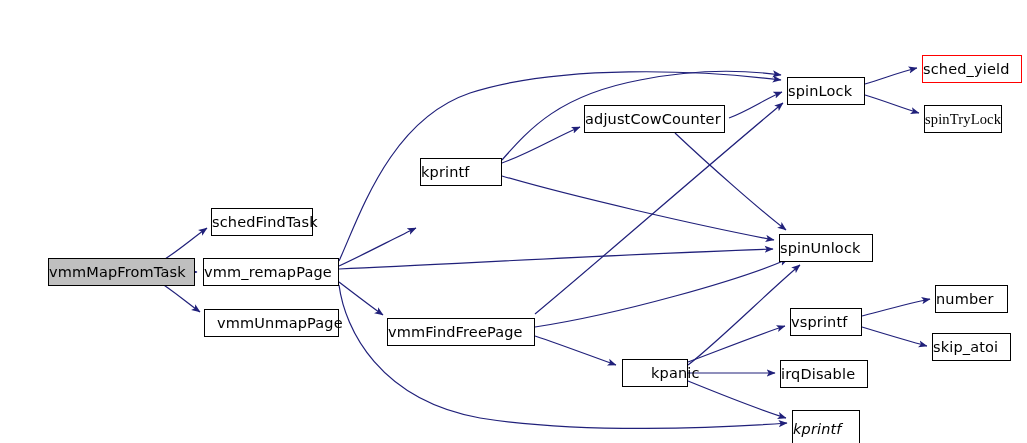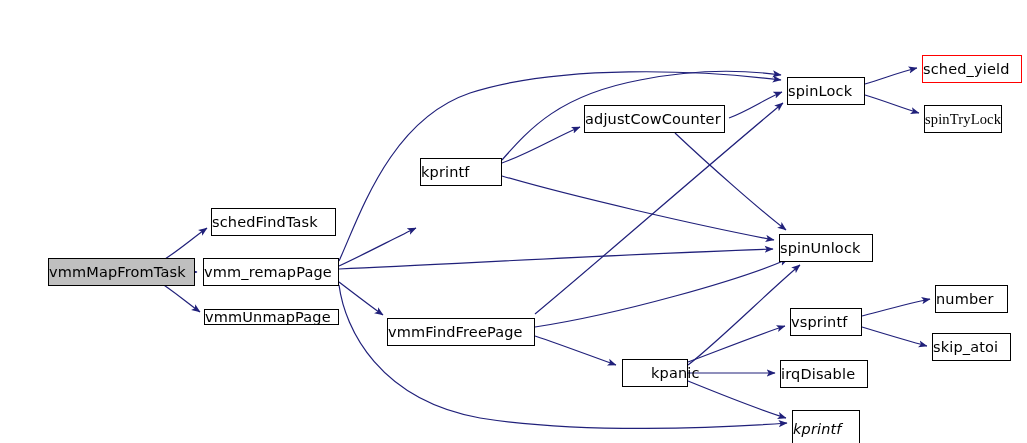--- a/index.html
+++ b/index.html
@@ -68,27 +68,27 @@
         <path d="M688,373 L775,373" fill="none" stroke="#20207a" stroke-width="1.2" marker-end="url(#arrow)"></path>
         <path d="M688,381 C720,394 760,410 786,418" fill="none" stroke="#20207a" stroke-width="1.2" marker-end="url(#arrow)"></path>
         <path d="M862,316 C885,310 910,303 930,299" fill="none" stroke="#20207a" stroke-width="1.2" marker-end="url(#arrow)"></path>
         <path d="M862,327 C885,334 908,341 927,346" fill="none" stroke="#20207a" stroke-width="1.2" marker-end="url(#arrow)"></path>
       </g>
   </svg>
   <div id="node-layer">
       <div class="node root" style="left: 6px; top: 258px; width: 147px; height: 28px; margin-left: 42px;">
         <span class="node-label">vmmMapFromTask</span>
       </div>
-      <div class="node" style="left: 211px; top: 208px; width: 125px; height: 28px;">
+      <div class="node" style="left: 211px; top: 208px; width: 102px; height: 28px;">
         <span class="node-label">schedFindTask</span>
       </div>
       <div class="node" style="left: 203px; top: 258px; width: 136px; height: 28px;">
         <span class="node-label">vmm_remapPage</span>
       </div>
-      <div class="node" style="left: 204px; top: 309px; width: 135px; height: 16px;">
+      <div class="node" style="left: 204px; top: 309px; width: 135px; height: 28px; padding-left: 12px;">
         <span class="node-label">vmmUnmapPage</span>
       </div>
       <div class="node" style="left: 420px; top: 158px; width: 82px; height: 28px;">
         <span class="node-label">kprintf</span>
       </div>
       <div class="node" style="left: 584px; top: 105px; width: 141px; height: 28px;">
         <span class="node-label">adjustCowCounter</span>
       </div>
       <div class="node" style="left: 387px; top: 310px; width: 148px; height: 28px; margin-top: 8px;">
         <span class="node-label">vmmFindFreePage</span>

